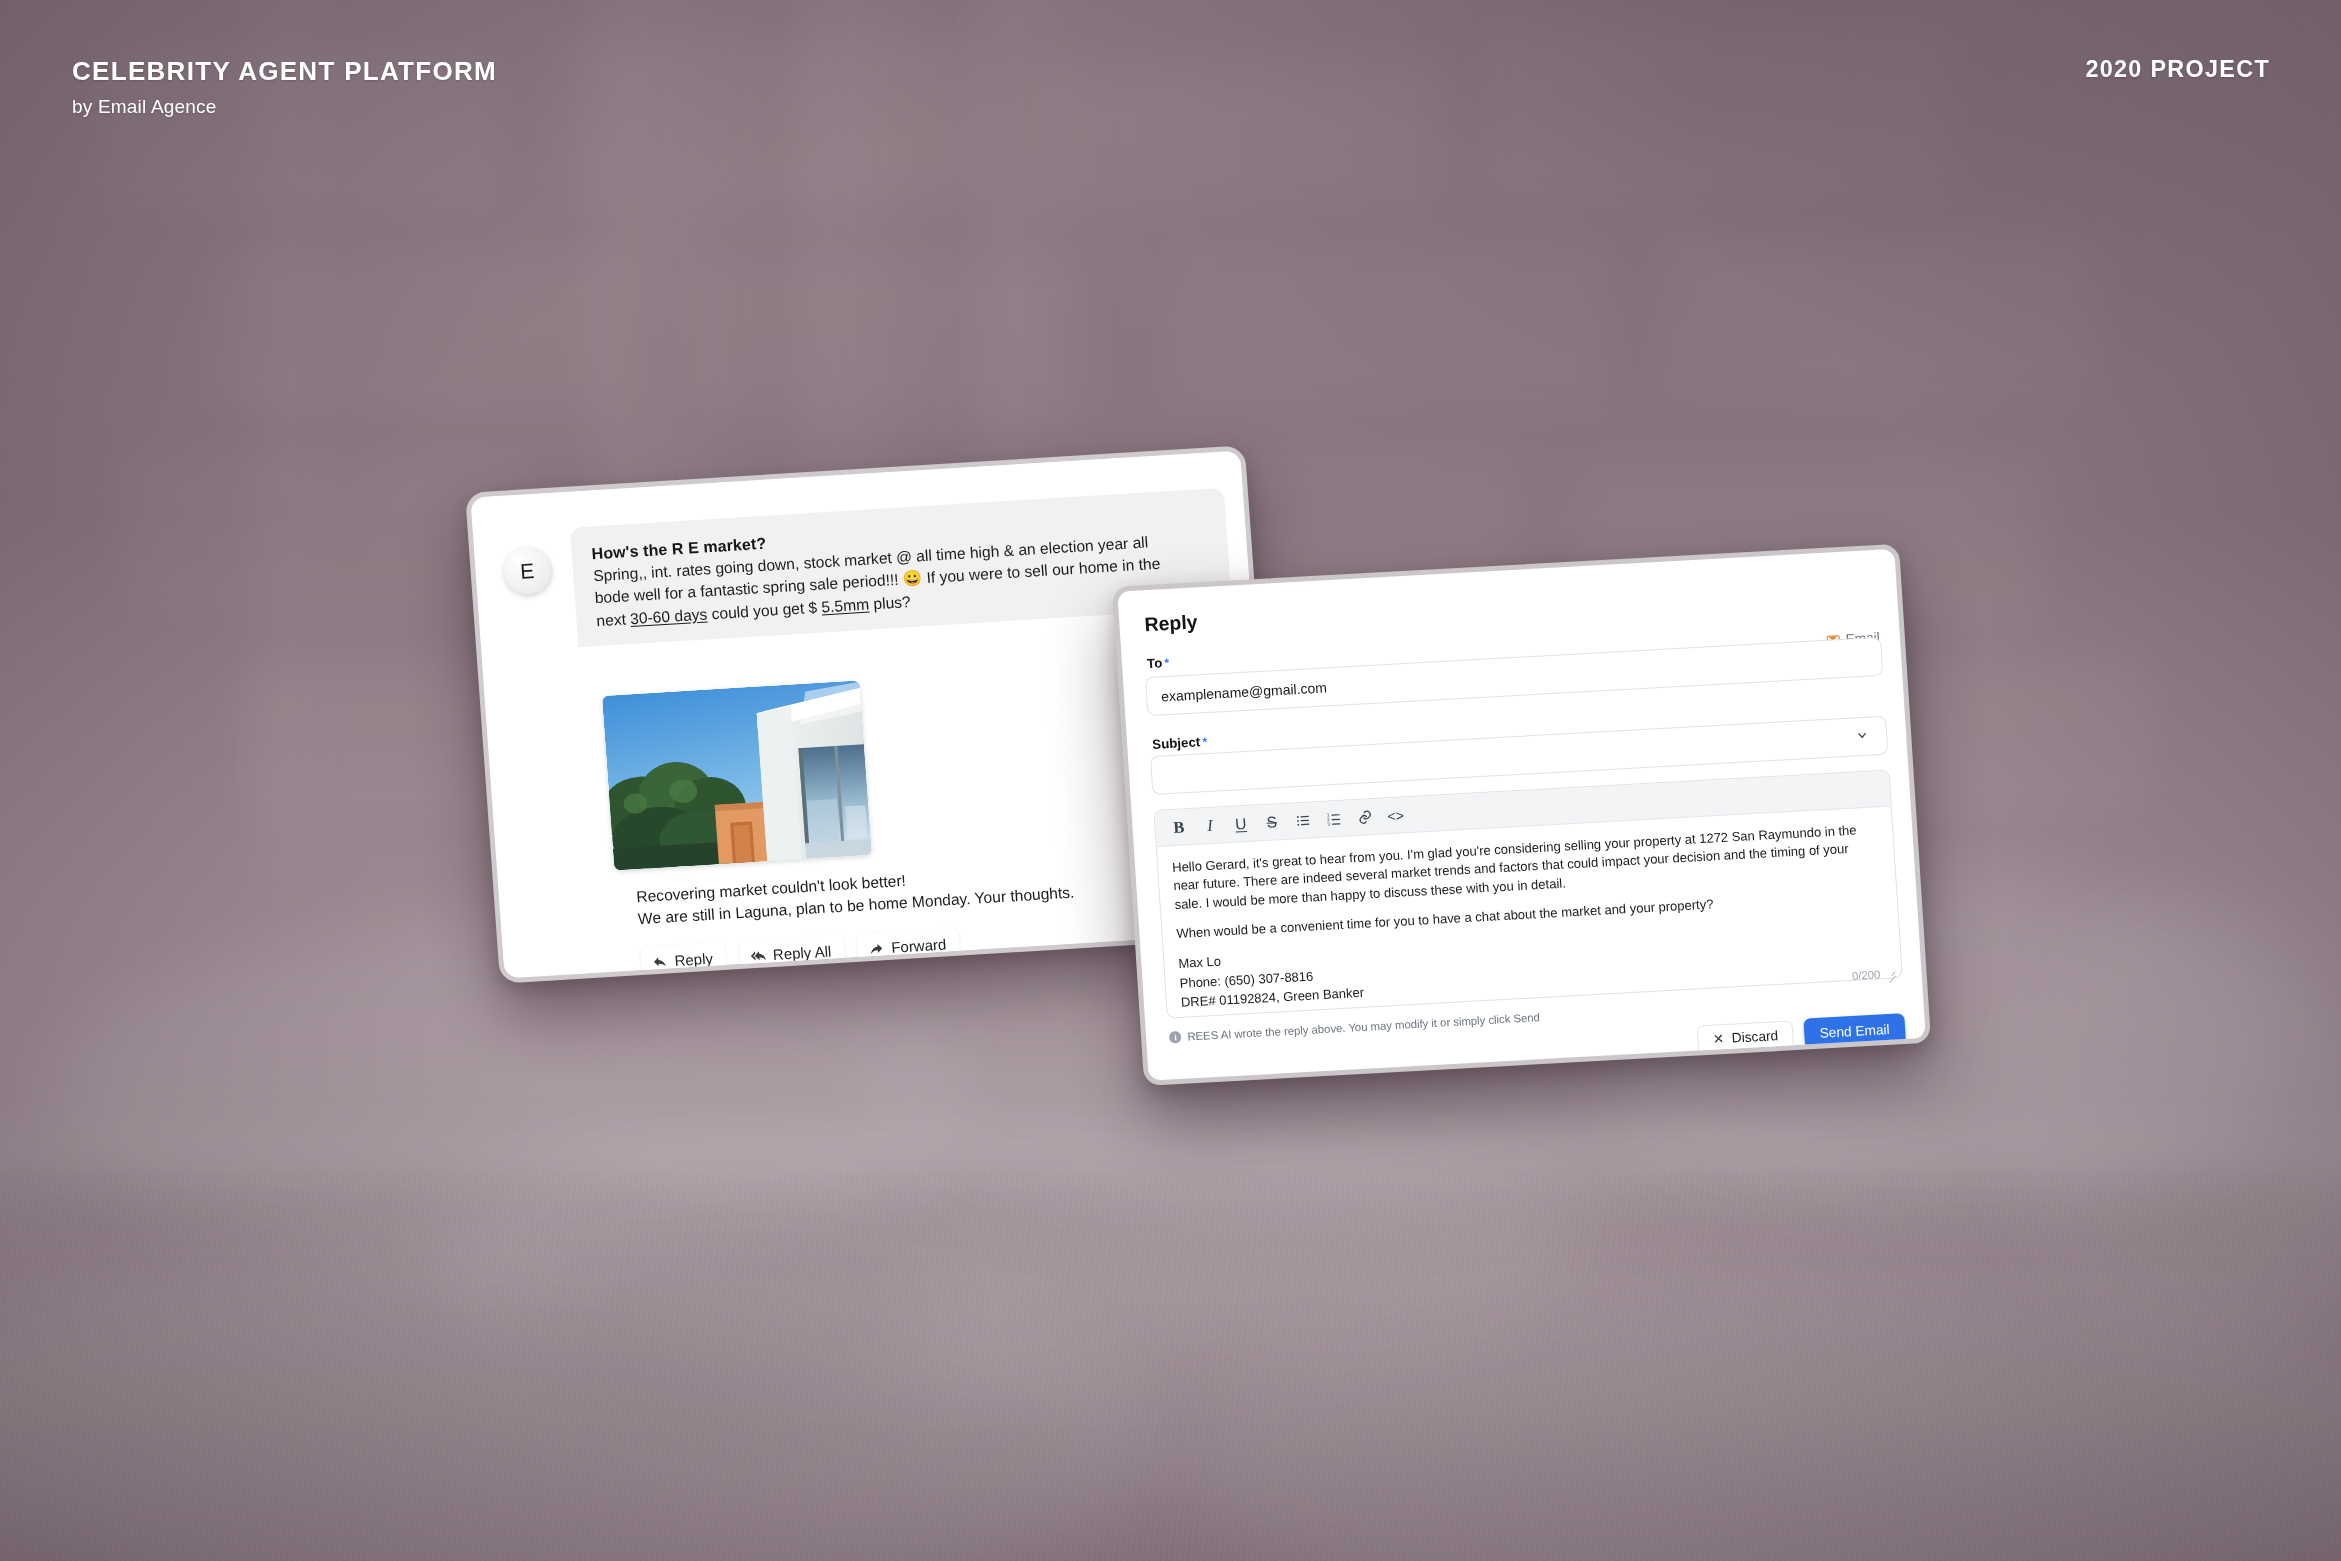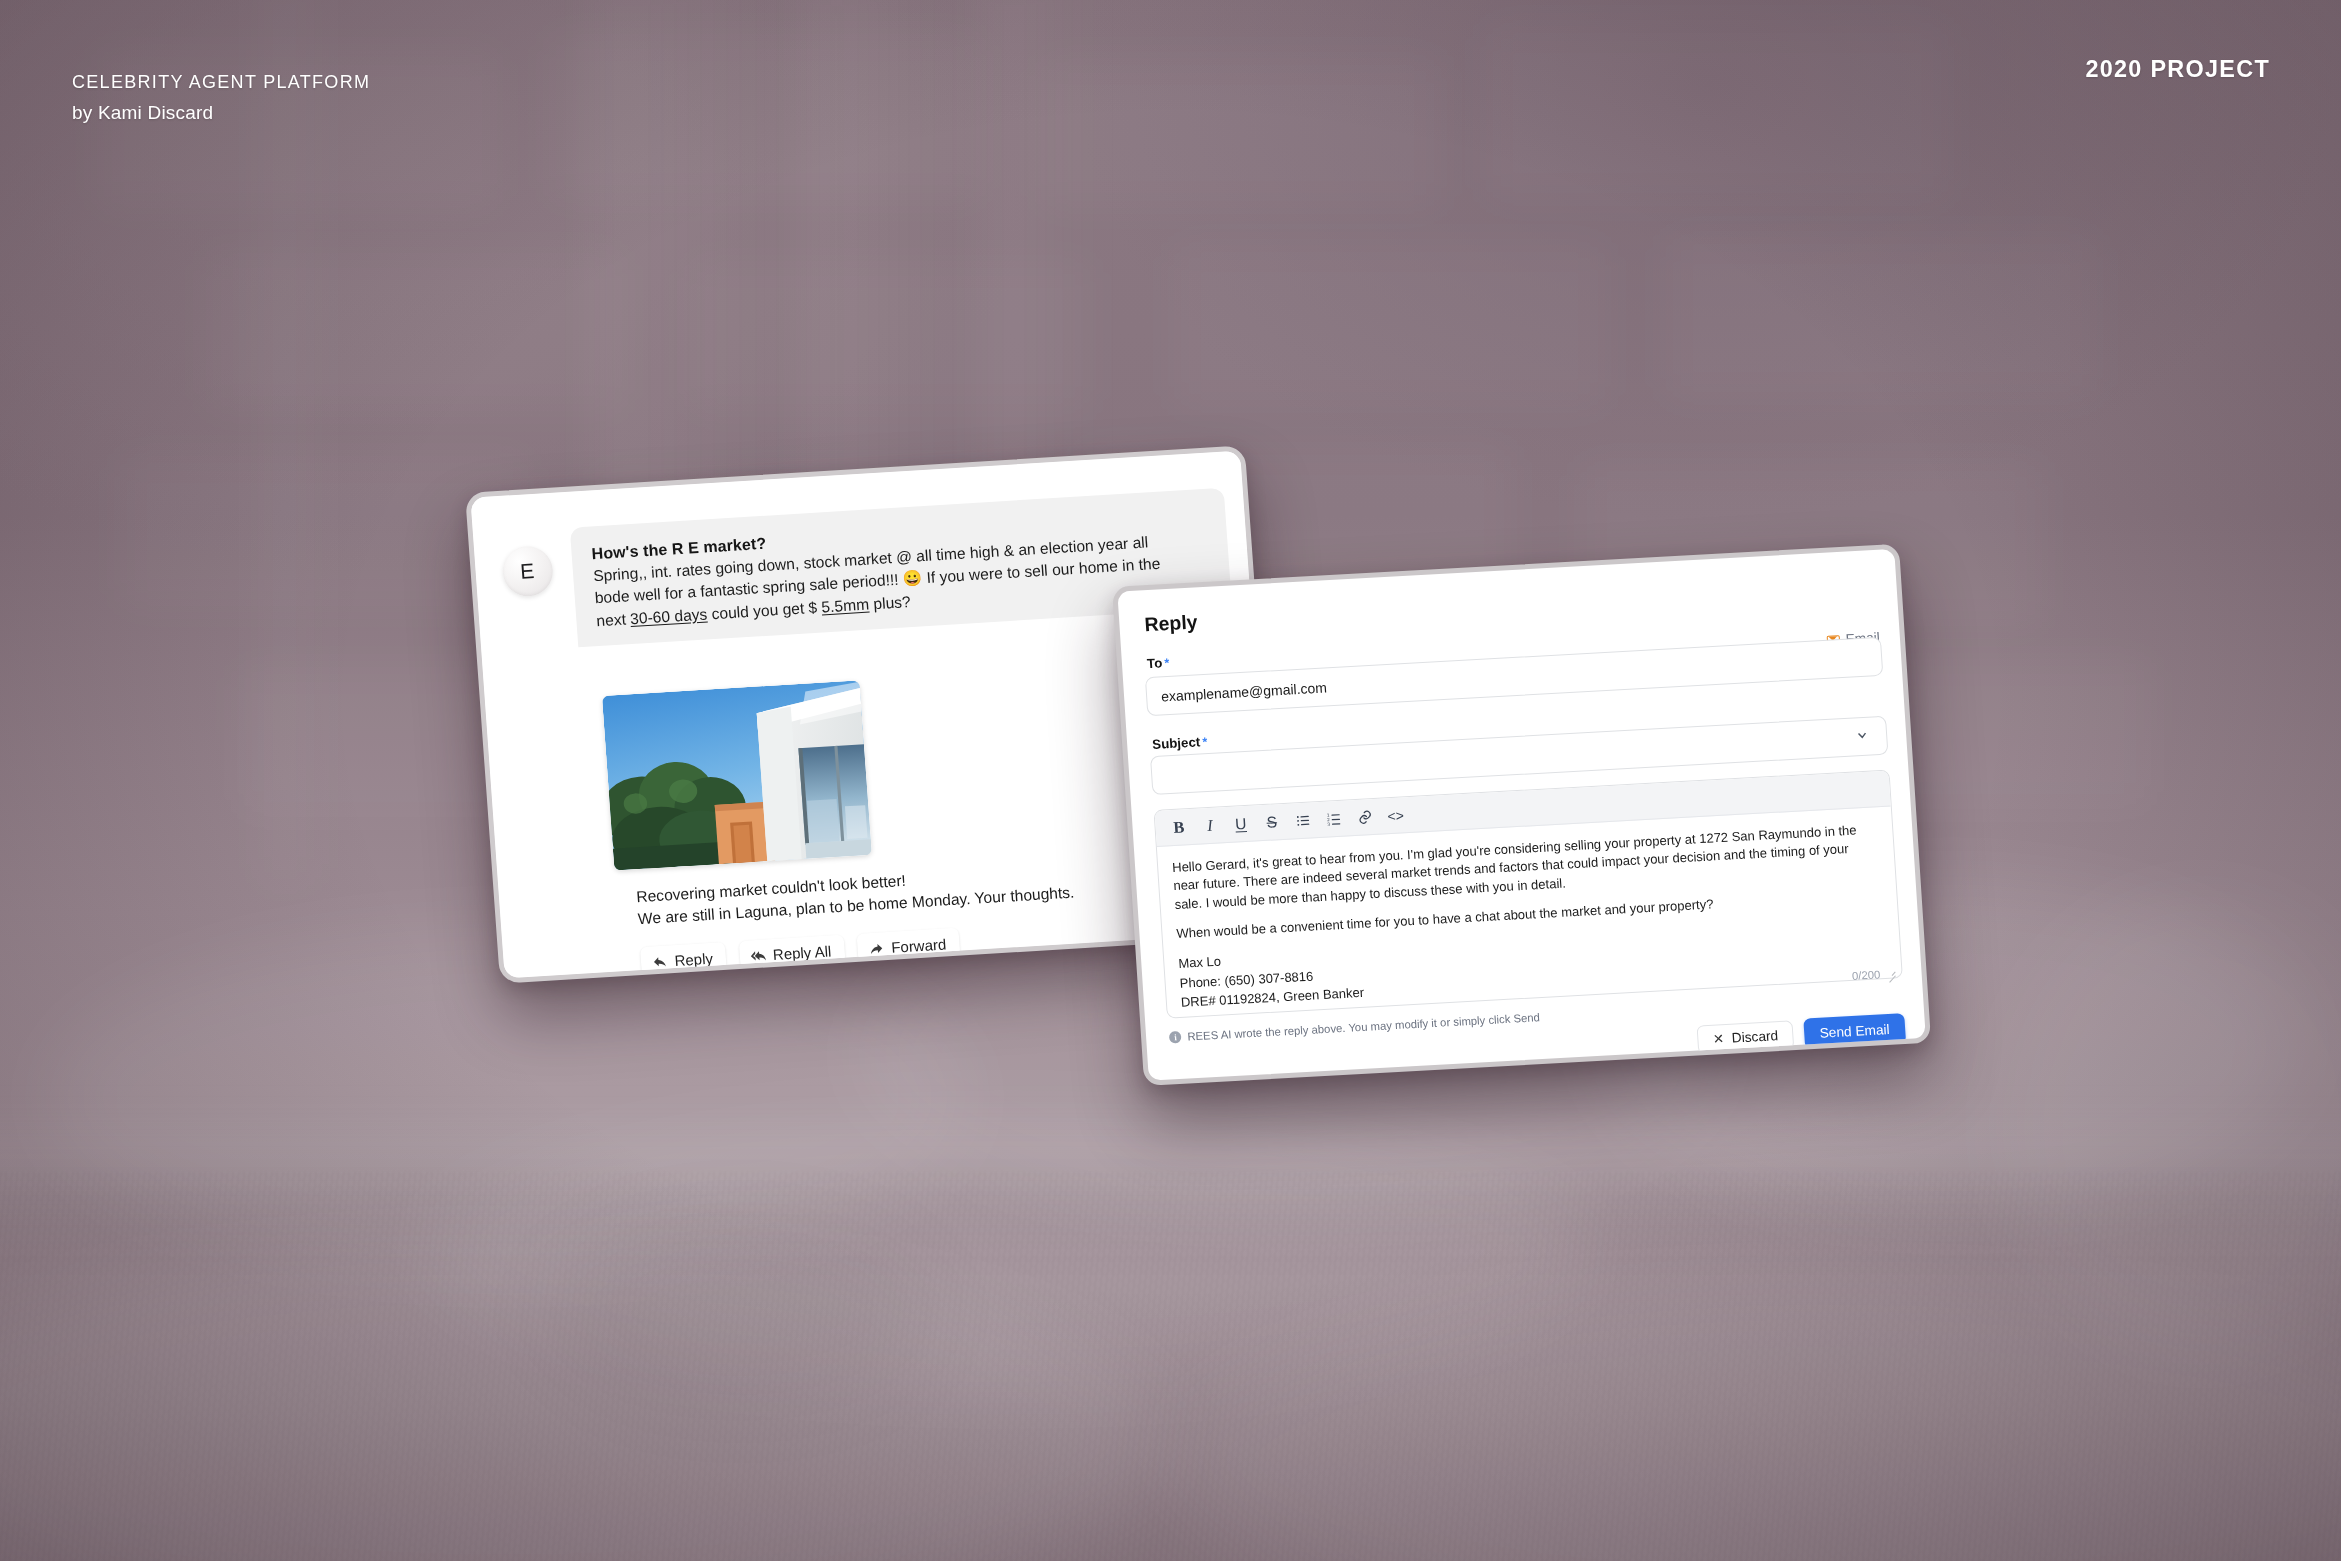--- a/index.html
+++ b/index.html
@@ -43,23 +43,22 @@
     filter:blur(1.1px);
     opacity:.85;
   }
   .vig { position:absolute; inset:0;
     background:radial-gradient(ellipse 1639px 1171px at 50% 45%, rgba(0,0,0,0) 50%, rgba(40,24,34,0.30) 100%); }
 
   
   .hdr { position:absolute; z-index:30; color:#fff; }
   #hdr-left { left:72px; top:56px; }
   .hdr-title {
-    font-size:18px; font-weight:400; letter-spacing:1.3px;
+    font-size:26px; font-weight:700; letter-spacing:1.3px;
     text-shadow:0 0.8px 2.3px rgba(0,0,0,.18);
-    margin-top:16px;
   }
   .hdr-sub { font-size:19px; font-weight:400; margin-top:9.4px; letter-spacing:0.2px;
     text-shadow:0 0.8px 2.3px rgba(0,0,0,.18); }
   #hdr-right { right:72px; top:56px; font-size:23.4px; font-weight:700; letter-spacing:1.3px;
     text-shadow:0 0.8px 2.3px rgba(0,0,0,.18); }
 
   
   #email-card {
     position:absolute; left:465px; top:493px; width:781px; height:492px;
     transform:rotate(-4.1deg) skewY(0.6deg);
@@ -233,21 +232,21 @@
   <div class="bed-line" style="left:-78px; top:1136px; width:2498px; height:94px; background:linear-gradient(180deg, rgba(255,255,255,0.10), rgba(0,0,0,0.05));"></div>
   <div class="soft" style="left:1998px;top:890px; width:406px; height:468px; background:rgba(255,255,255,0.055);"></div>
   <div class="soft" style="left:546px; top:1218px; width:390px;  height:187px; background:rgba(0,0,0,0.045);"></div>
 
   <div class="ribs"></div>
   <div class="vig"></div>
 </div>
 
 <div class="hdr" id="hdr-left">
   <div class="hdr-title">CELEBRITY AGENT PLATFORM</div>
-  <div class="hdr-sub">by Kami Discard</div>
+  <div class="hdr-sub">by Email Agence</div>
 </div>
 <div class="hdr" id="hdr-right">2020 PROJECT</div>
 
 <div id="email-card">
   <div id="email-card-inner">
 
     <div class="msg-tail"></div>
 
     <div class="avatar">E</div>
 

